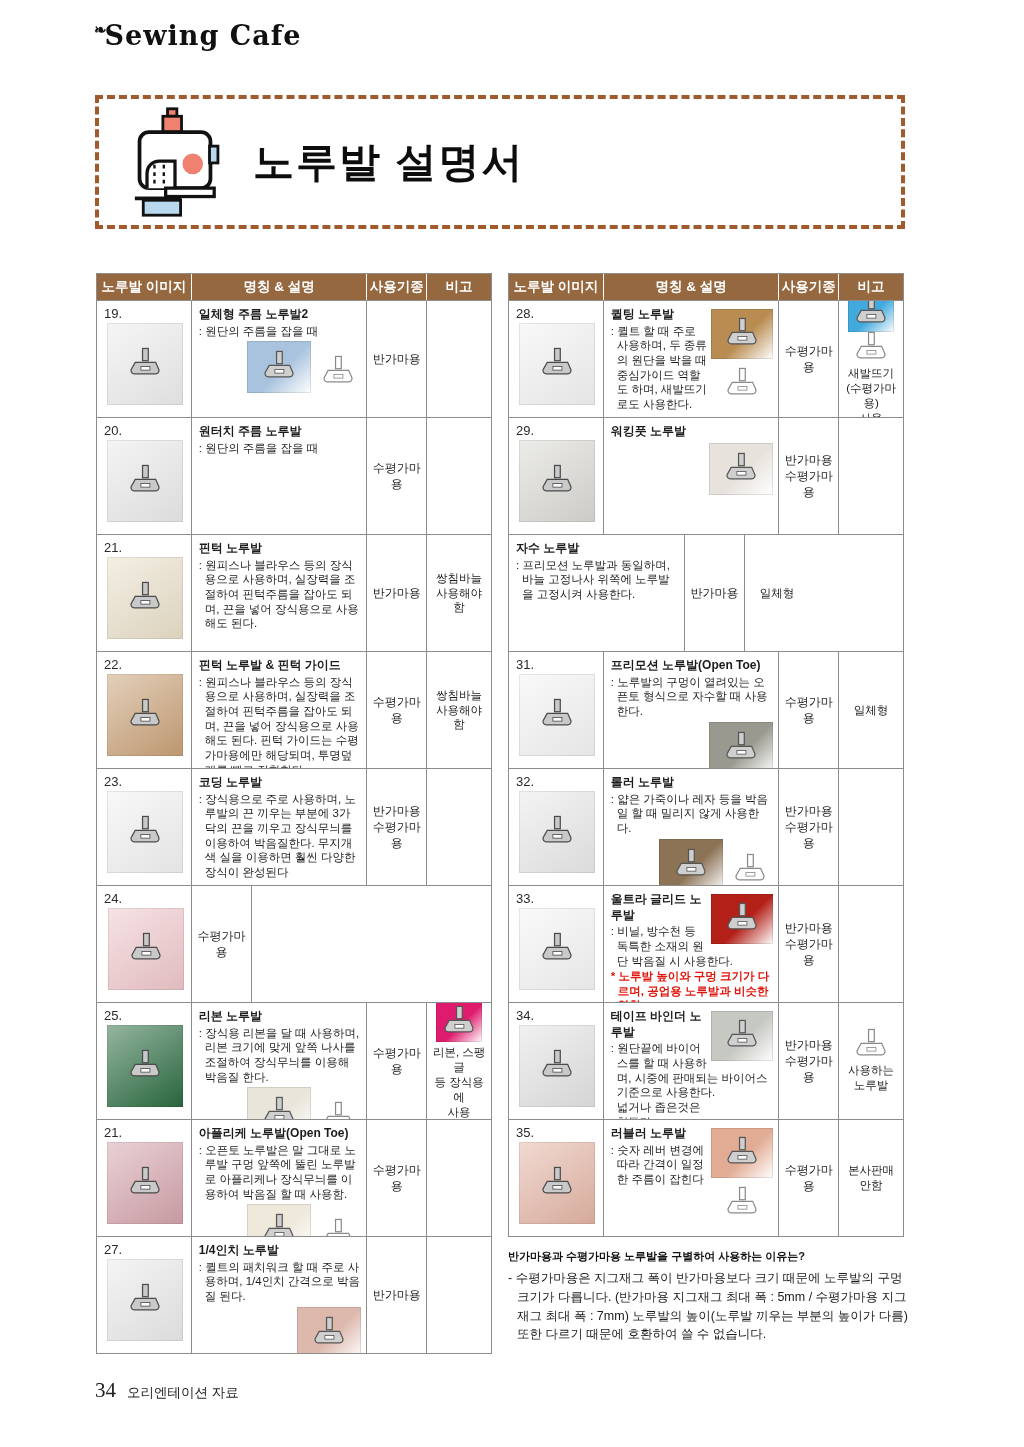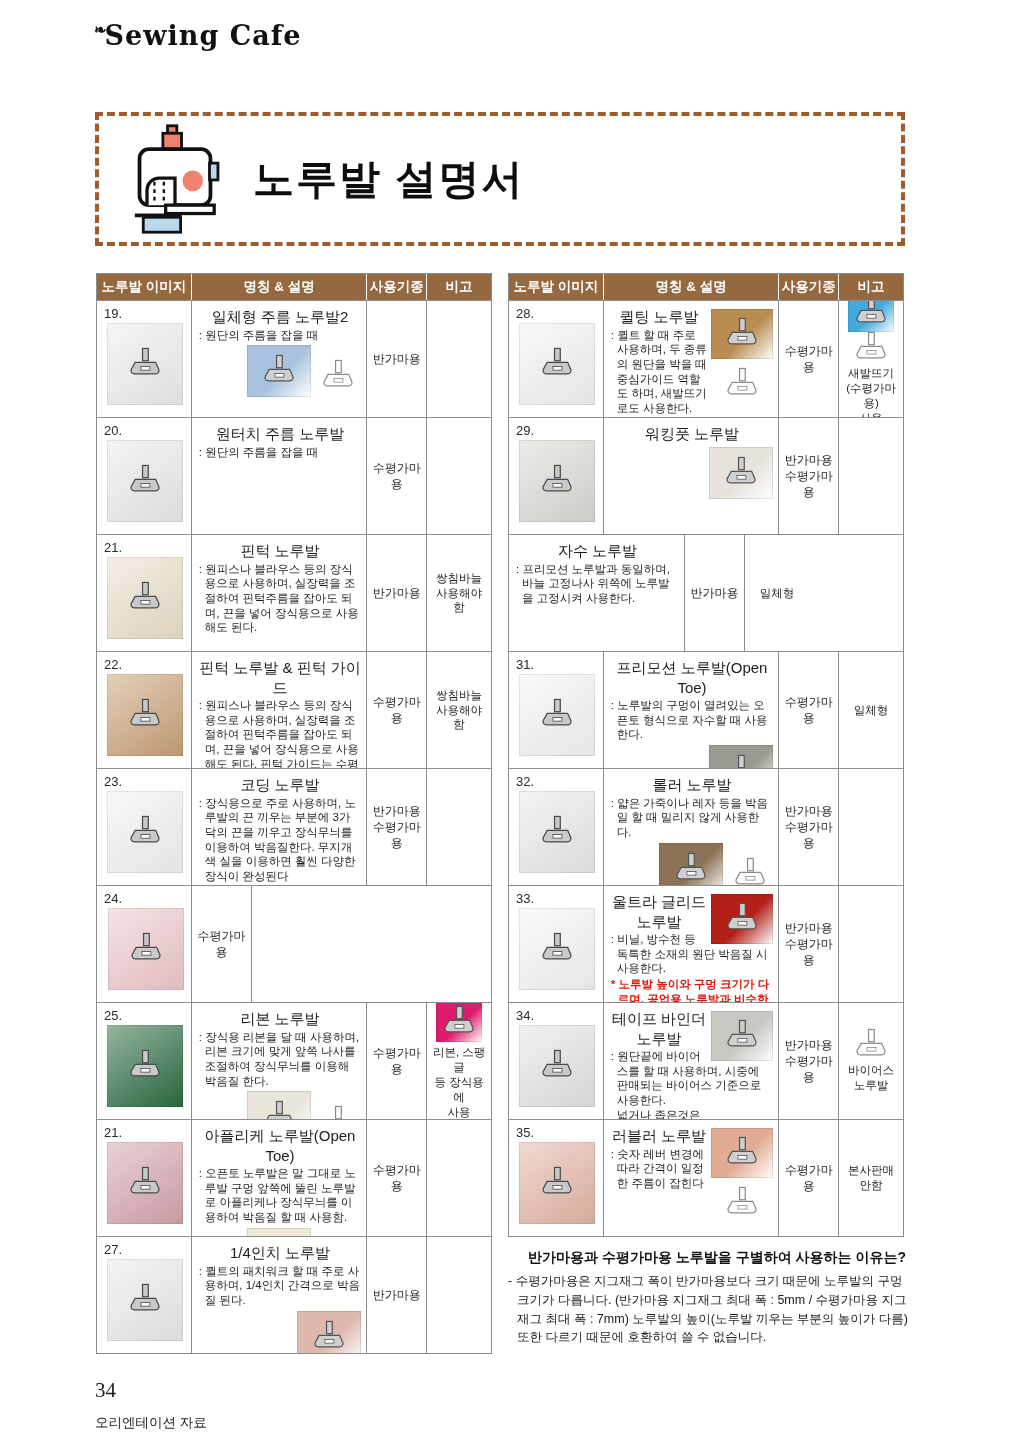--- a/index.html
+++ b/index.html
@@ -8,21 +8,21 @@
     width:1024px; height:1447px; position:relative;
     font-family:"Liberation Sans", sans-serif; color:#1c1c1c;
   }
 
   
   .logo { position:absolute; left:94px; top:20px; font-family:"DejaVu Serif", serif;
           font-weight:bold; font-size:27px; letter-spacing:1px; color:#111; }
   .logo .sprig { font-size:15px; position:relative; top:-10px; margin-right:-3px; }
 
   
-  .title-box { position:absolute; left:95px; top:112px; width:810px; height:134px;
+  .title-box { position:absolute; left:95px; top:95px; width:810px; height:134px;
                border:4px dashed #A15A2B; display:flex; align-items:center; padding-left:20px; }
   .machine-icon { width:112px; height:112px; flex:0 0 auto; }
   .page-title { font-size:41px; font-weight:bold; color:#0d0d0d; margin-left:22px; letter-spacing:2px; }
 
   
   .tables-wrap { position:absolute; left:96px; top:273px; display:flex; gap:16px; }
   .ptable { width:396px; border:1px solid #8c8c8c; background:#fff; }
   .thead { display:flex; background:#96683F; color:#fff; font-weight:bold; font-size:13.5px; height:26px; }
   .thead .hcell { display:flex; align-items:center; justify-content:center; border-right:1px solid #fff; }
   .thead .hcell:last-child { border-right:none; }
@@ -34,42 +34,42 @@
   .c-img { width:95px; padding:5px 4px 4px 7px; }
   .c-desc { width:176px; padding:6px 5px 3px 7px; }
   .c-mach { width:60px; display:flex; align-items:center; justify-content:center; text-align:center;
             font-size:12px; white-space:pre-line; line-height:1.35; }
   .c-note { width:64px; display:flex; flex-direction:column; align-items:center; justify-content:center;
             text-align:center; font-size:11.5px; white-space:pre-line; line-height:1.3; padding:3px 2px; }
 
   .row-num { font-size:13px; color:#2a2a2a; margin-bottom:2px; }
   .foot-photo { width:76px; height:82px; margin:2px auto 0 auto; position:relative;
                 box-shadow:inset 0 0 0 1px rgba(0,0,0,0.08); display:flex; align-items:center; justify-content:center; }
-  .foot-title { font-size:15px; font-weight:normal; line-height:1.3;text-align:center; }
+  .foot-title { font-size:12px; font-weight:bold; line-height:1.3; }
   .foot-desc { font-size:11.5px; line-height:1.28; padding-left:6px; text-indent:-6px; margin-top:1px; }
   .red-note { font-size:11.5px; font-weight:bold; line-height:1.25; color:#E0150A; padding-left:7px; text-indent:-7px; margin-top:1px; }
   .inline-media { display:flex; gap:4px; align-items:flex-end; }
   .inline-below { justify-content:flex-end; margin-top:3px; }
   .inline-right { float:right; flex-direction:column; align-items:center; margin:2px 0 2px 4px; }
   .thumb-photo { width:64px; height:52px; box-shadow:inset 0 0 0 1px rgba(0,0,0,0.1);
                  display:flex; align-items:center; justify-content:center; }
   .inline-right .thumb-photo { width:62px; height:50px; }
   .thumb-sketch { width:46px; height:42px; background:#fff; display:flex; align-items:center; justify-content:center; }
   .remark-media { display:flex; flex-direction:column; align-items:center; gap:1px; margin-bottom:3px; }
   .remark-media .thumb-photo { width:46px; height:40px; }
   .remark-media .thumb-sketch { width:40px; height:30px; }
 
   
   .right-col { display:flex; flex-direction:column; }
   .bottom-note { margin-top:12px; width:402px; }
-  .bottom-note .nt { font-size:14px; font-weight:bold; margin-bottom:5px; color:#111;margin-left:20px; }
+  .bottom-note .nt { font-size:11px; font-weight:bold; margin-bottom:5px; color:#111; }
   .bottom-note .nb { font-size:12.5px; line-height:1.5; padding-left:9px; text-indent:-9px; color:#1a1a1a; }
 
   
-  .footer { position:absolute; left:95px; top:1378px; display:flex; align-items:baseline; gap:11px;flex-direction:column; }
+  .footer { position:absolute; left:95px; top:1378px; display:flex; align-items:baseline; gap:11px; }
   .footer .pnum { font-size:21px; font-family:"Liberation Serif", serif; color:#222; }
   .footer .plabel { font-size:13.5px; color:#222; }
 </style>
 </head>
 <body>
 
 <div class="logo">
   <span class="sprig">❧</span><span>Sewing Cafe</span>
 </div>
 
@@ -605,21 +605,21 @@
 
     </div>
     <div class="cell c-mach">반가마용
 수평가마용</div>
     <div class="cell c-note">
       <div class="remark-media"><div class="thumb-sketch"><svg width="34" height="36" viewBox="0 0 40 44">
                     <rect x="17" y="3" width="7" height="15" fill="#ffffff" stroke="#8a8a8a" stroke-width="1.5"></rect>
                     <path d="M8,20 h25 l4,9 a4,4 0 0 1 -4,5 h-26 a4,4 0 0 1 -4,-5 z" fill="#ffffff" stroke="#8a8a8a" stroke-width="1.5"></path>
                     <rect x="15" y="25" width="11" height="4.5" fill="#ffffff" stroke="#8a8a8a" stroke-width="1"></rect>
                   </svg></div></div>
-      <div class="remark-text">바이어스
+      <div class="remark-text">사용하는
 노루발</div>
     </div>
   </div>
           <div class="trow">
     <div class="cell c-img">
       <div class="row-num">35.</div>
       <div class="foot-photo" style="background: linear-gradient(145deg, rgba(255, 255, 255, 0.5), rgba(0, 0, 0, 0.06)), rgb(227, 180, 164);">
                 <svg width="34" height="36" viewBox="0 0 40 44">
                   <rect x="17" y="3" width="7" height="15" fill="#c9c9c9" stroke="#4a4a4a" stroke-width="1.5"></rect>
                   <path d="M8,20 h25 l4,9 a4,4 0 0 1 -4,5 h-26 a4,4 0 0 1 -4,-5 z" fill="#c9c9c9" stroke="#4a4a4a" stroke-width="1.5"></path>

